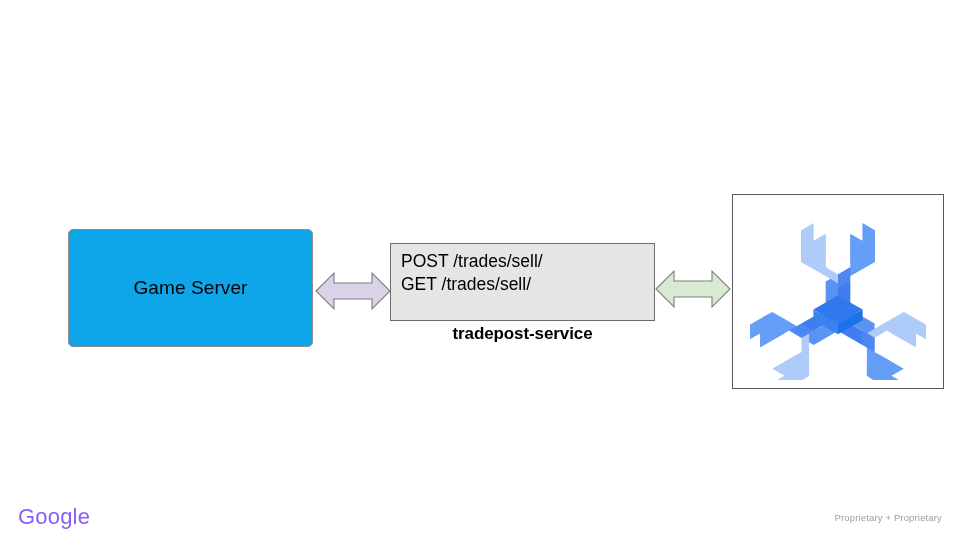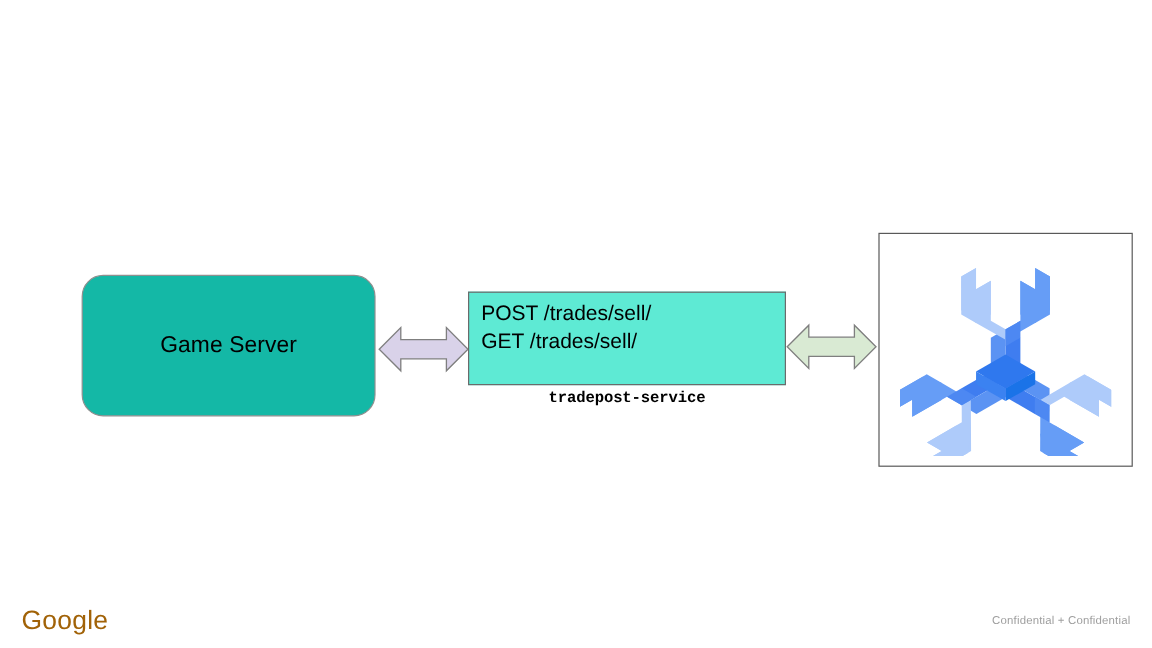--- a/index.html
+++ b/index.html
@@ -19,23 +19,23 @@
     overflow: hidden;
   }
 
   
   #game-server-node {
     position: absolute;
     left: 68px;
     top: 229px;
     width: 245px;
     height: 118px;
-    background: #14b8a6;
+    background: #0ea5e9;
     border: 1px solid #8f8f8f;
-    border-radius: 18px;
+    border-radius: 5px;
     box-sizing: border-box;
     display: flex;
     align-items: center;
     justify-content: center;
   }
   #game-server-node .node-label {
     font-size: 19px;
     color: #000000;
     line-height: 1.2;
     text-align: center;
@@ -61,42 +61,41 @@
     height: 46px;
   }
 
   
   #tradepost-service-node {
     position: absolute;
     left: 390px;
     top: 243px;
     width: 265px;
     height: 78px;
-    background: #5eead4;
+    background: #e5e5e5;
     border: 1px solid #6b6b6b;
     box-sizing: border-box;
     padding: 6px 0 0 10px;
   }
   #tradepost-service-node .endpoint-line {
     font-size: 17.5px;
     color: #000000;
     line-height: 22.5px;
     white-space: nowrap;
   }
   #tradepost-service-caption {
     position: absolute;
     left: 390px;
     top: 324px;
     width: 265px;
     text-align: center;
-    font-size: 13px;
+    font-size: 17px;
     font-weight: bold;
     color: #000000;
     letter-spacing: -0.1px;
-    font-family: Liberation Mono, monospace;
   }
 
   
   #service-logo-frame {
     position: absolute;
     left: 732px;
     top: 194px;
     width: 212px;
     height: 195px;
     background: #ffffff;
@@ -111,21 +110,21 @@
     top: 50%;
     transform: translate(-50%, -50%);
   }
 
   
   #google-wordmark {
     position: absolute;
     left: 18px;
     top: 504px;
     font-size: 22px;
-    color: #a16207;
+    color: #8b5cf6;
     letter-spacing: 0.2px;
     font-family: "Liberation Sans", sans-serif;
   }
   #footer-confidential {
     position: absolute;
     right: 18px;
     top: 512px;
     font-size: 9.5px;
     color: #9e9e9e;
     letter-spacing: 0.15px;
@@ -215,15 +214,15 @@
       </g>
 
       <polygon points="100,104 128,120 100,136 72,120" fill="#2f78ee"></polygon>
       <polygon points="100,136 128,120 128,132 100,148" fill="#1a73e8"></polygon>
       <polygon points="100,136 72,120 72,132 100,148" fill="#3b82f1"></polygon>
     </svg>
   </div>
 
   <div id="google-wordmark">Google</div>
 
-  <div id="footer-confidential">Confidential + Confidential</div>
+  <div id="footer-confidential">Proprietary + Proprietary</div>
 
 </div>
 
 </body></html>

